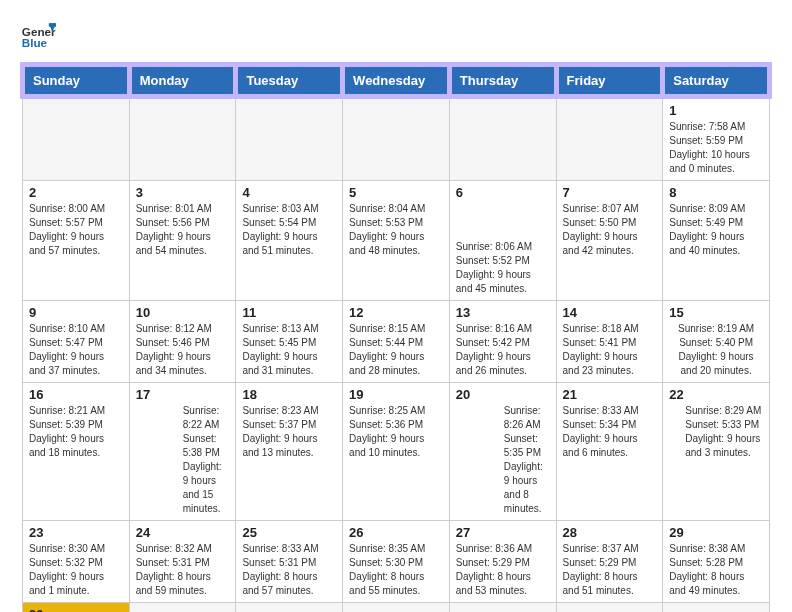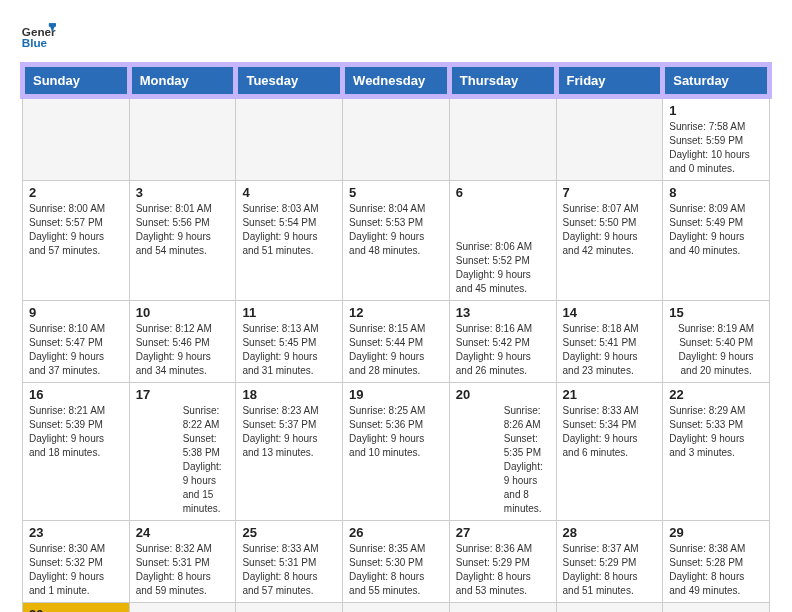--- a/index.html
+++ b/index.html
@@ -268,21 +268,21 @@
           </td>
           <td>
             <span class="day-number">21</span>
             <div class="day-info" style="white-space: pre-line;">Sunrise: 8:33 AM
 Sunset: 5:34 PM
 Daylight: 9 hours
 and 6 minutes.</div>
           </td>
           <td>
             <span class="day-number">22</span>
-            <div class="day-info" style="white-space: pre-line;">Sunrise: 8:29 AM
+            <div class="day-info" style="white-space: pre-line; margin-left: 16px;">Sunrise: 8:29 AM
 Sunset: 5:33 PM
 Daylight: 9 hours
 and 3 minutes.</div>
           </td>
         </tr>
         <tr>
           <td>
             <span class="day-number">23</span>
             <div class="day-info" style="white-space: pre-line;">Sunrise: 8:30 AM
 Sunset: 5:32 PM

